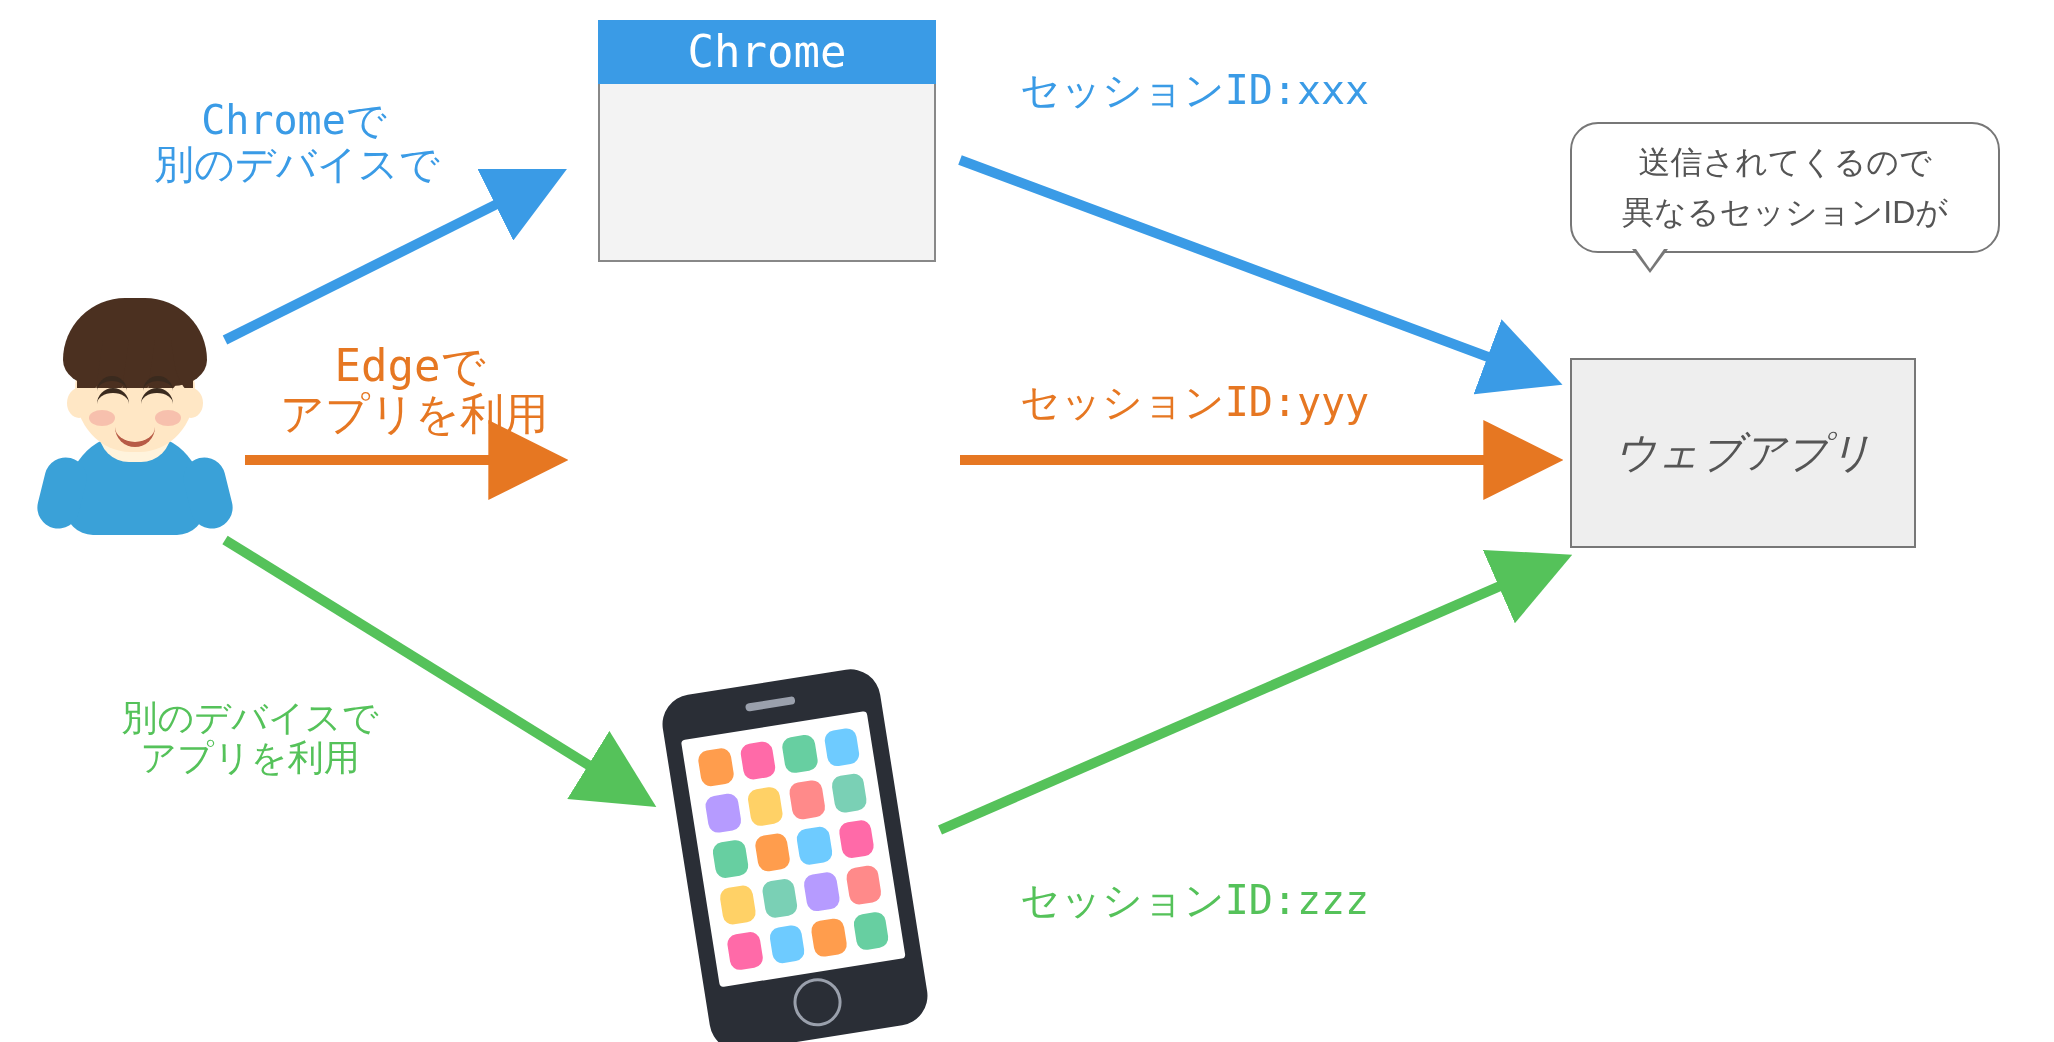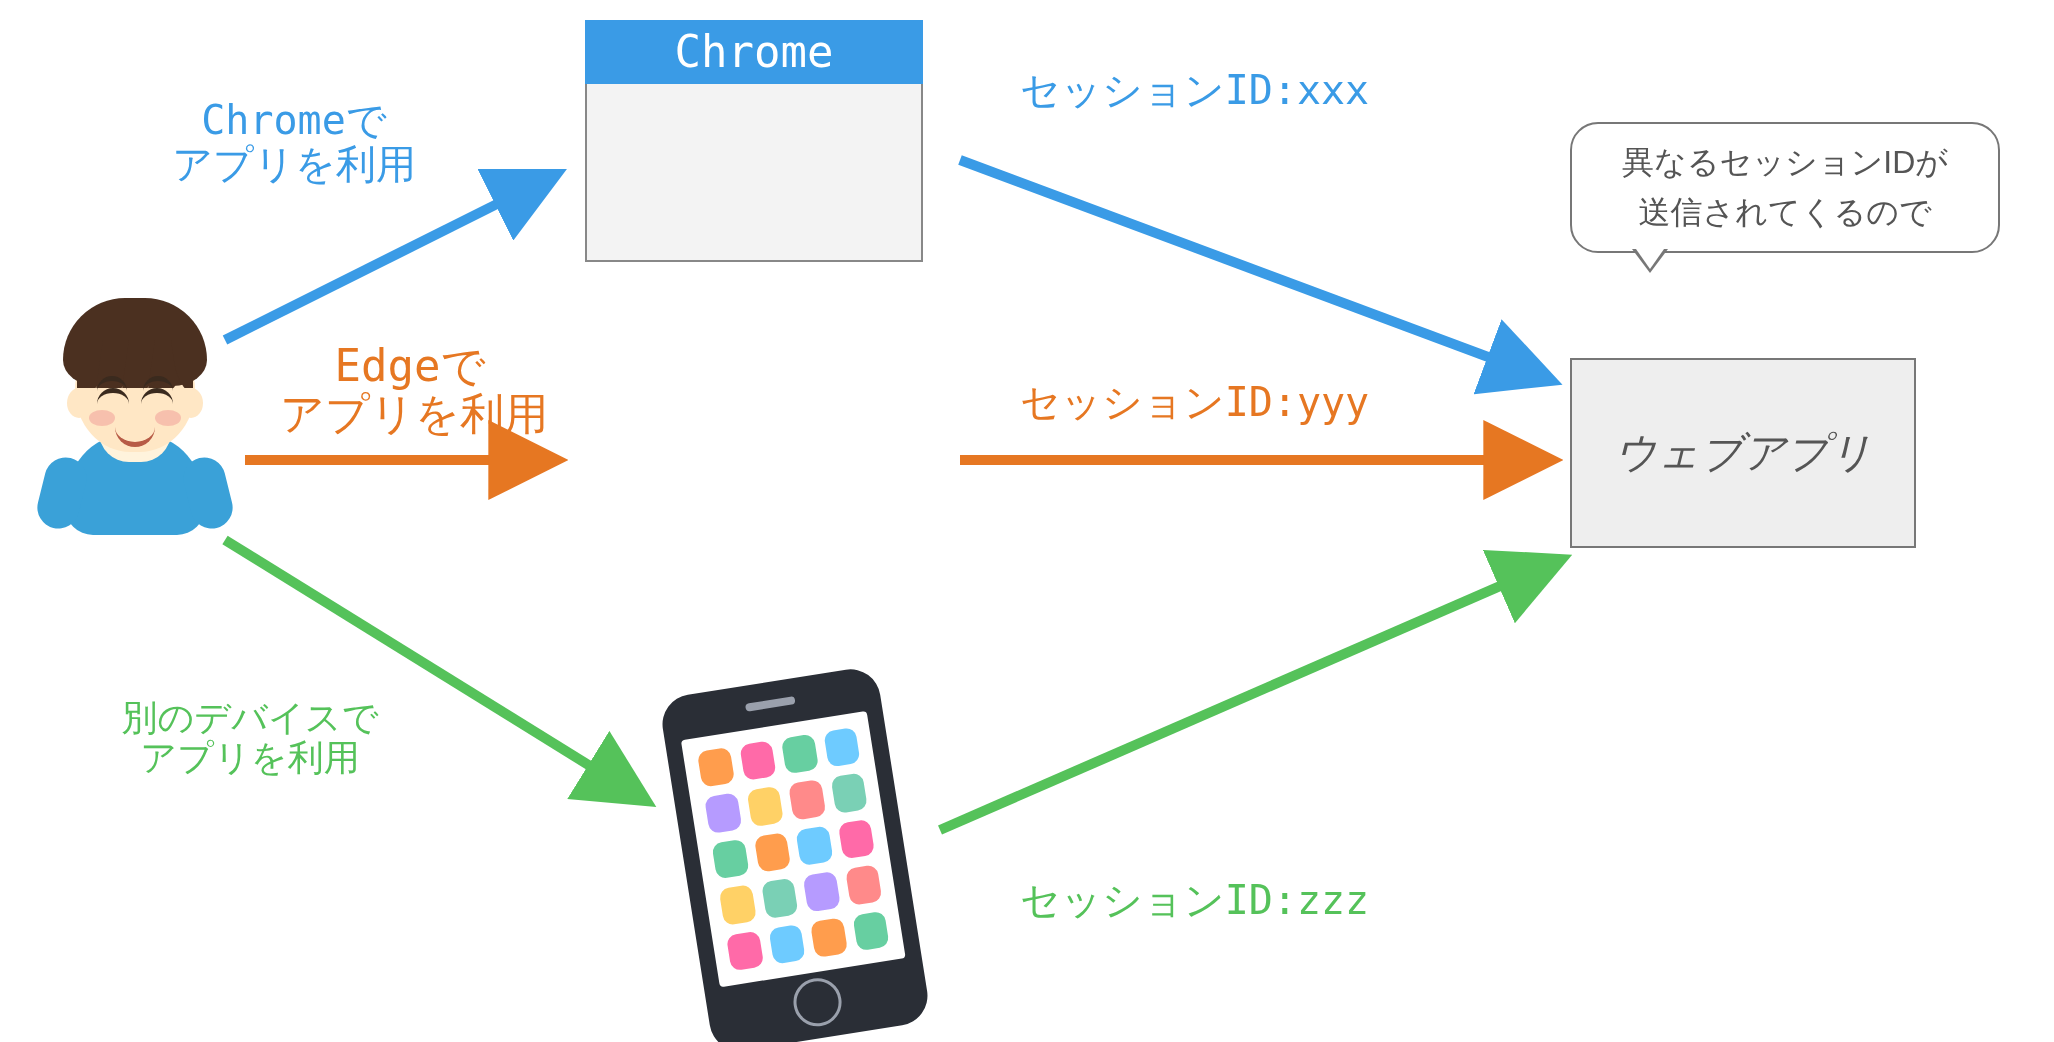--- a/index.html
+++ b/index.html
@@ -21,20 +21,21 @@
     text-align: center;
   }
   .mono { font-family: "Menlo", "Consolas", "DejaVu Sans Mono", monospace; }
 
   
   .browser {
     position: absolute;
     background: #f3f3f3;
     border: 2px solid #888;
     box-sizing: border-box;
+    margin-left: 13px;
   }
   .browser .titlebar {
     position: absolute;
     left: -2px; right: -2px; top: -2px;
     height: 64px;
     color: #fff;
     text-align: center;
     line-height: 64px;
     font-size: 44px;
     font-family: "Menlo","Consolas","DejaVu Sans Mono", monospace;
@@ -270,21 +271,21 @@
     <div class="brow l"></div>
       <div class="brow r"></div>
     <div class="eye l"></div>
       <div class="eye r"></div>
     <div class="cheek l"></div>
       <div class="cheek r"></div>
     <div class="mouth"></div>
   </div>
 
   <div class="label mono" style="left:154px; top:98px; color:#3a9be6; font-size:40px; width:280px;">Chromeで
-アプリを利用</div>
+別のデバイスで</div>
 
   <div class="label mono" style="left:280px; top:342px; color:#e67722; font-size:44px; width:260px;">Edgeで
 アプリを利用</div>
 
   <div class="label mono" style="left:80px; top:698px; color:#55c25a; font-size:36px; width:340px;">別のデバイスで
 アプリを利用</div>
 
   <div class="browser" style="left:585px; top:20px; width:338px; height:242px;">
     <div class="titlebar" style="background:#3a9be6;">Chrome</div>
   </div>
@@ -322,22 +323,22 @@
 
   <div class="label mono" style="left:1020px; top:380px; color:#e67722; font-size:40px;">セッションID:yyy</div>
 
   <div class="label mono" style="left:1020px; top:878px; color:#55c25a; font-size:40px;">セッションID:zzz</div>
 
   <div class="webapp" style="left:1570px; top:358px; width:346px; height:190px;">
     <span>ウェブアプリ</span>
   </div>
 
   <div class="bubble" style="left:1570px; top:122px; width:430px;">
+    <div>送信されてくるので</div>
     <div>異なるセッションIDが</div>
-    <div>送信されてくるので</div>
     <div class="tail"></div>
   </div>
 
   <svg class="arrows" viewBox="0 0 2054 1042">
     <defs>
       <marker id="ah-blue" viewBox="0 0 12 12" refX="10" refY="6" markerWidth="8" markerHeight="8" orient="auto-start-reverse">
         <path d="M0,0 L12,6 L0,12 z" fill="#3a9be6"></path>
       </marker>
       <marker id="ah-orange" viewBox="0 0 12 12" refX="10" refY="6" markerWidth="8" markerHeight="8" orient="auto-start-reverse">
         <path d="M0,0 L12,6 L0,12 z" fill="#e67722"></path>

